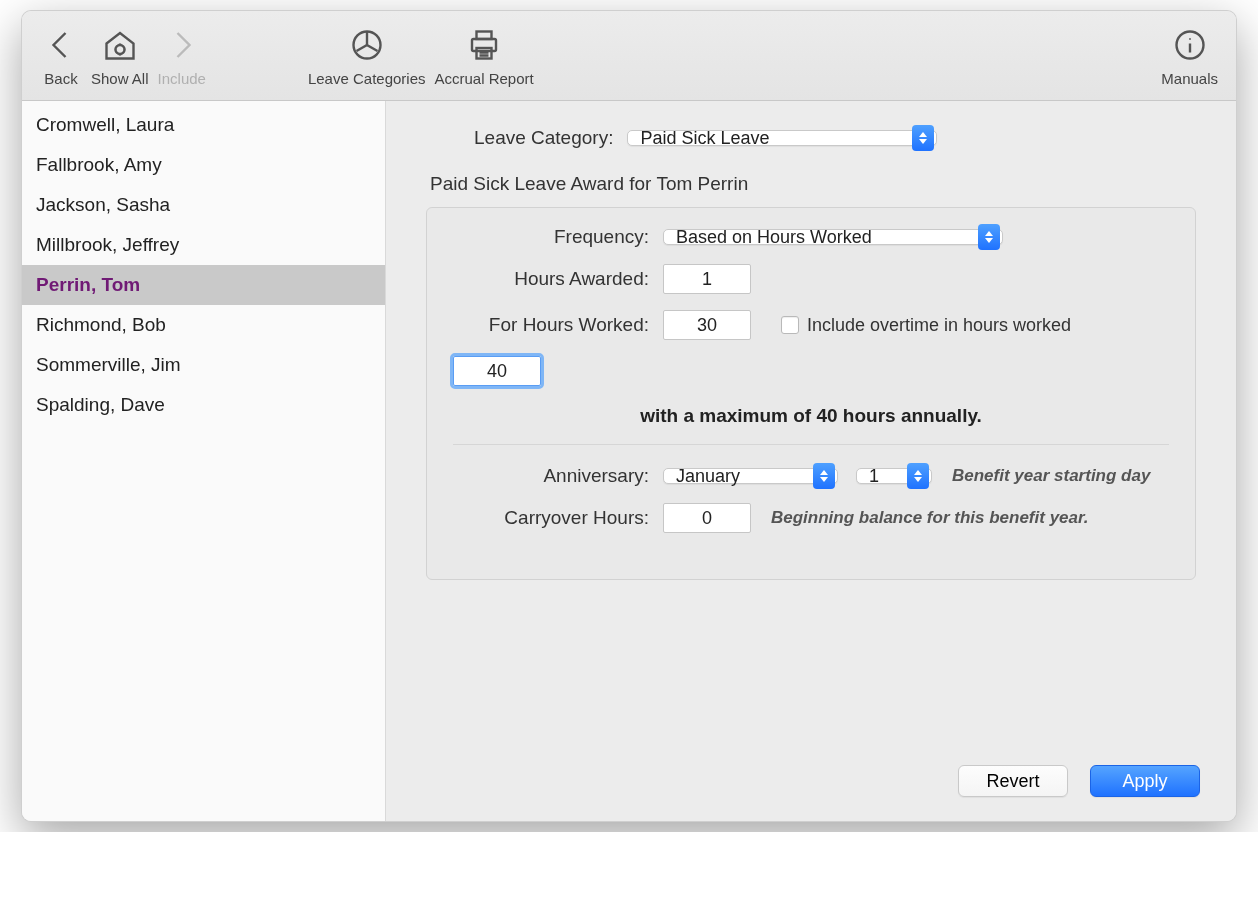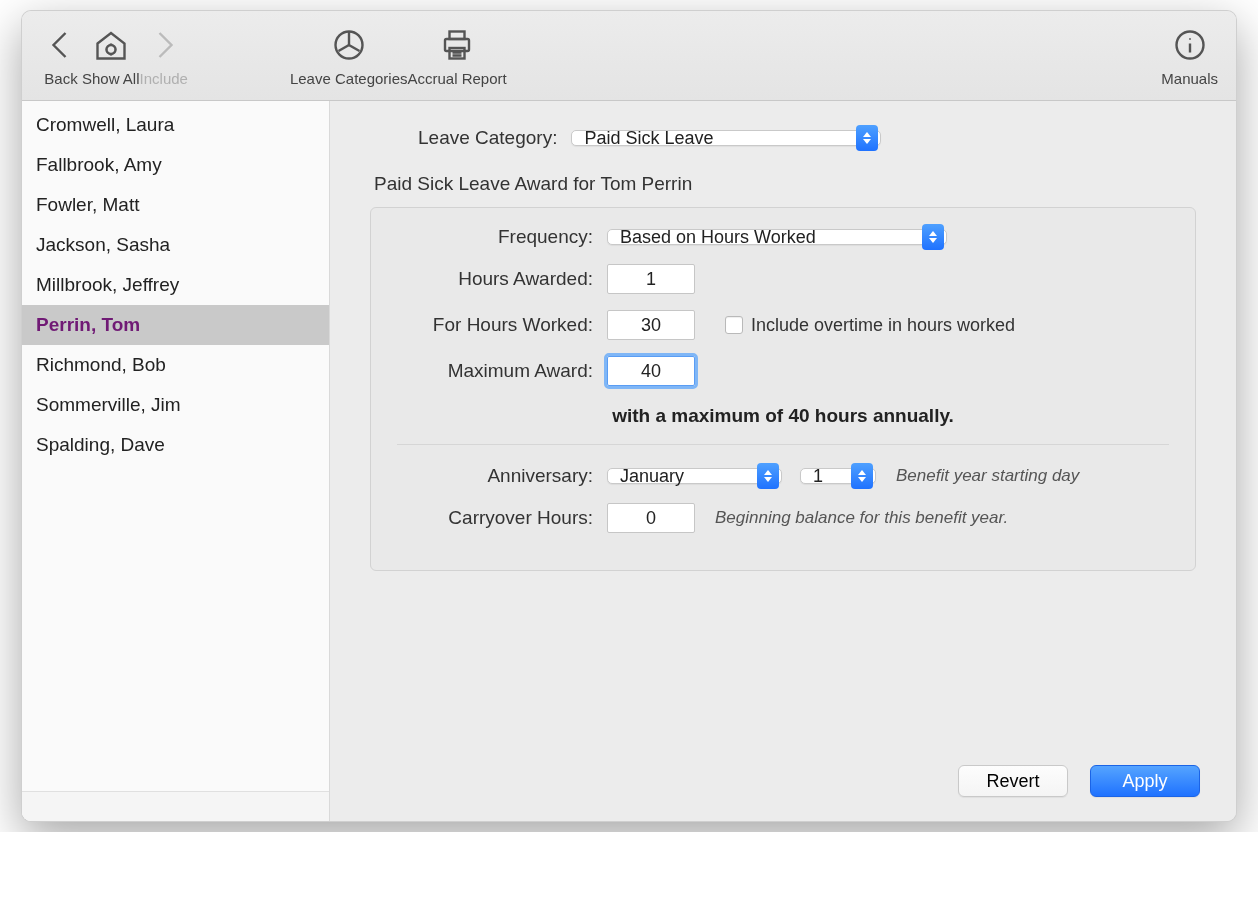--- a/index.html
+++ b/index.html
@@ -30,33 +30,33 @@
   .light.grey { background:#dcdcdc; border:1px solid #c8c8c8; }
   .title { font-size: 15px; color:#333; }
   .toolbar {
     height: 90px;
     background: linear-gradient(#ececec,#e4e4e4);
     border-bottom: 1px solid #c8c8c8;
     display: flex; align-items: center;
     padding: 0 18px;
     gap: 16px;
   }
-  .tb-group { display:flex; gap:0; align-items:flex-end; }
+  .tb-group { display:flex; gap:9px; align-items:flex-end; }
   .tb-item { display:flex; flex-direction:column; align-items:center; gap:4px; color:#444; cursor:pointer; }
   .tb-item.disabled { color:#b0b0b0; cursor:default; }
   .tb-label { font-size: 15px; }
   .tb-icon { width:42px; height:42px; display:flex; align-items:center; justify-content:center; }
   .tb-icon svg { width:36px; height:36px; stroke:#555; fill:none; stroke-width:1.6; }
   .tb-item.disabled svg { stroke:#bbb; }
   .spacer-mid { width: 70px; }
   .spacer { flex:1; }
   .body { display:flex; height:720px; background:#ececec; }
   .sidebar {
-    width: 308px; background:#fafafa; border-right:1px solid #d9d9d9;
-    display:flex; flex-direction:column;
+    width: 364px; background:#fafafa; border-right:1px solid #d9d9d9;
+    display:flex; flex-direction:row;
   }
   .sidebar-list { flex:1; overflow:auto; padding-top:4px; }
   .sidebar-item {
     padding: 6px 14px;
     font-size: 19px;
     color:#222;
     cursor:pointer;
     line-height: 28px;
   }
   .sidebar-item.selected { background:#c9c9c9; color:#701a75; font-weight:600; }
@@ -80,33 +80,33 @@
   }
   .sel-arrows::before, .sel-arrows::after {
     content:""; width:0; height:0; border-left:4px solid transparent; border-right:4px solid transparent;
   }
   .sel-arrows::before { border-bottom:5px solid #fff; margin-bottom:2px; }
   .sel-arrows::after  { border-top:5px solid #fff; }
   .group-title { font-size:19px; color:#333; margin:24px 0 12px 4px; }
   .group {
     border:1px solid #d2d2d2; border-radius:6px;
     background:#e9e9e9;
-    padding: 18px 26px 21px 26px;
+    padding: 18px 26px 30px 26px;
   }
   .form-row { display:flex; align-items:center; margin-bottom:16px; }
   .form-label { width:210px; text-align:right; font-size:19px; color:#333; padding-right:14px; }
   .txt {
     height:30px; width:88px; background:#fff; border:1px solid #c6c6c6;
     border-radius:2px; text-align:center; font-size:18px; color:#222;
   }
   .txt.focus { outline:3px solid #7fb6f6; outline-offset:0; border-color:#5a9df4; }
   .checkbox { width:18px; height:18px; border:1px solid #b9b9b9; border-radius:3px; background:#fff; margin:0 8px 0 30px; box-shadow:inset 0 1px 1px rgba(0,0,0,.07); cursor:pointer; }
   .summary { text-align:center; font-weight:700; font-size:19px; color:#222; margin:8px 0 14px 0; line-height:28px; }
   .hr { height:1px; background:#d6d6d6; margin: 4px 0 20px 0; }
-  .hint { font-style:italic; color:#555; font-size:17px; margin-left:20px; }
+  .hint { font-style:italic; color:#555; font-size:17px; margin-left:20px;font-weight:bold; }
   .buttons { position:absolute; right:36px; bottom:24px; display:flex; gap:22px; }
   .btn {
     height:32px; min-width:110px; padding:0 22px;
     border-radius:6px; font-size:18px; cursor:pointer;
     display:flex; align-items:center; justify-content:center;
     border:1px solid #c9c9c9; background:linear-gradient(#fdfdfd,#f4f4f4);
     box-shadow:0 1px 1px rgba(0,0,0,.06);
   }
   .btn.primary {
     border:1px solid #1b64e6;
@@ -185,21 +185,20 @@
       </div>
       <div class="tb-label">Manuals</div>
     </div>
   </div>
 
   <div class="body">
     <div class="sidebar">
       <div class="sidebar-list" id="sidebar-list">
           <div class="sidebar-item">Cromwell, Laura</div>
           <div class="sidebar-item">Fallbrook, Amy</div>
-          <div class="sidebar-item">Fowler, Matt</div>
           <div class="sidebar-item">Jackson, Sasha</div>
           <div class="sidebar-item">Millbrook, Jeffrey</div>
           <div class="sidebar-item selected">Perrin, Tom</div>
           <div class="sidebar-item">Richmond, Bob</div>
           <div class="sidebar-item">Sommerville, Jim</div>
           <div class="sidebar-item">Spalding, Dave</div>
         </div>
       <div class="sidebar-footer"></div>
     </div>
 
@@ -226,21 +225,20 @@
           <div class="form-label">Hours Awarded:</div>
           <input class="txt" value="1" style="">
         </div>
         <div class="form-row">
           <div class="form-label">For Hours Worked:</div>
           <input class="txt" value="30" style="">
           <div class="checkbox"></div>
           <span class="lbl" style="font-size:18px">Include overtime in hours worked</span>
         </div>
         <div class="form-row">
-          <div class="form-label">Maximum Award:</div>
           <input class="txt focus" value="40" style="">
         </div>
         <div class="summary">
           <div>with a maximum of 40 hours annually.</div>
         </div>
         <div class="hr"></div>
         <div class="form-row">
           <div class="form-label">Anniversary:</div>
           <div class="select" style="width:175px">
             <span>January</span>

